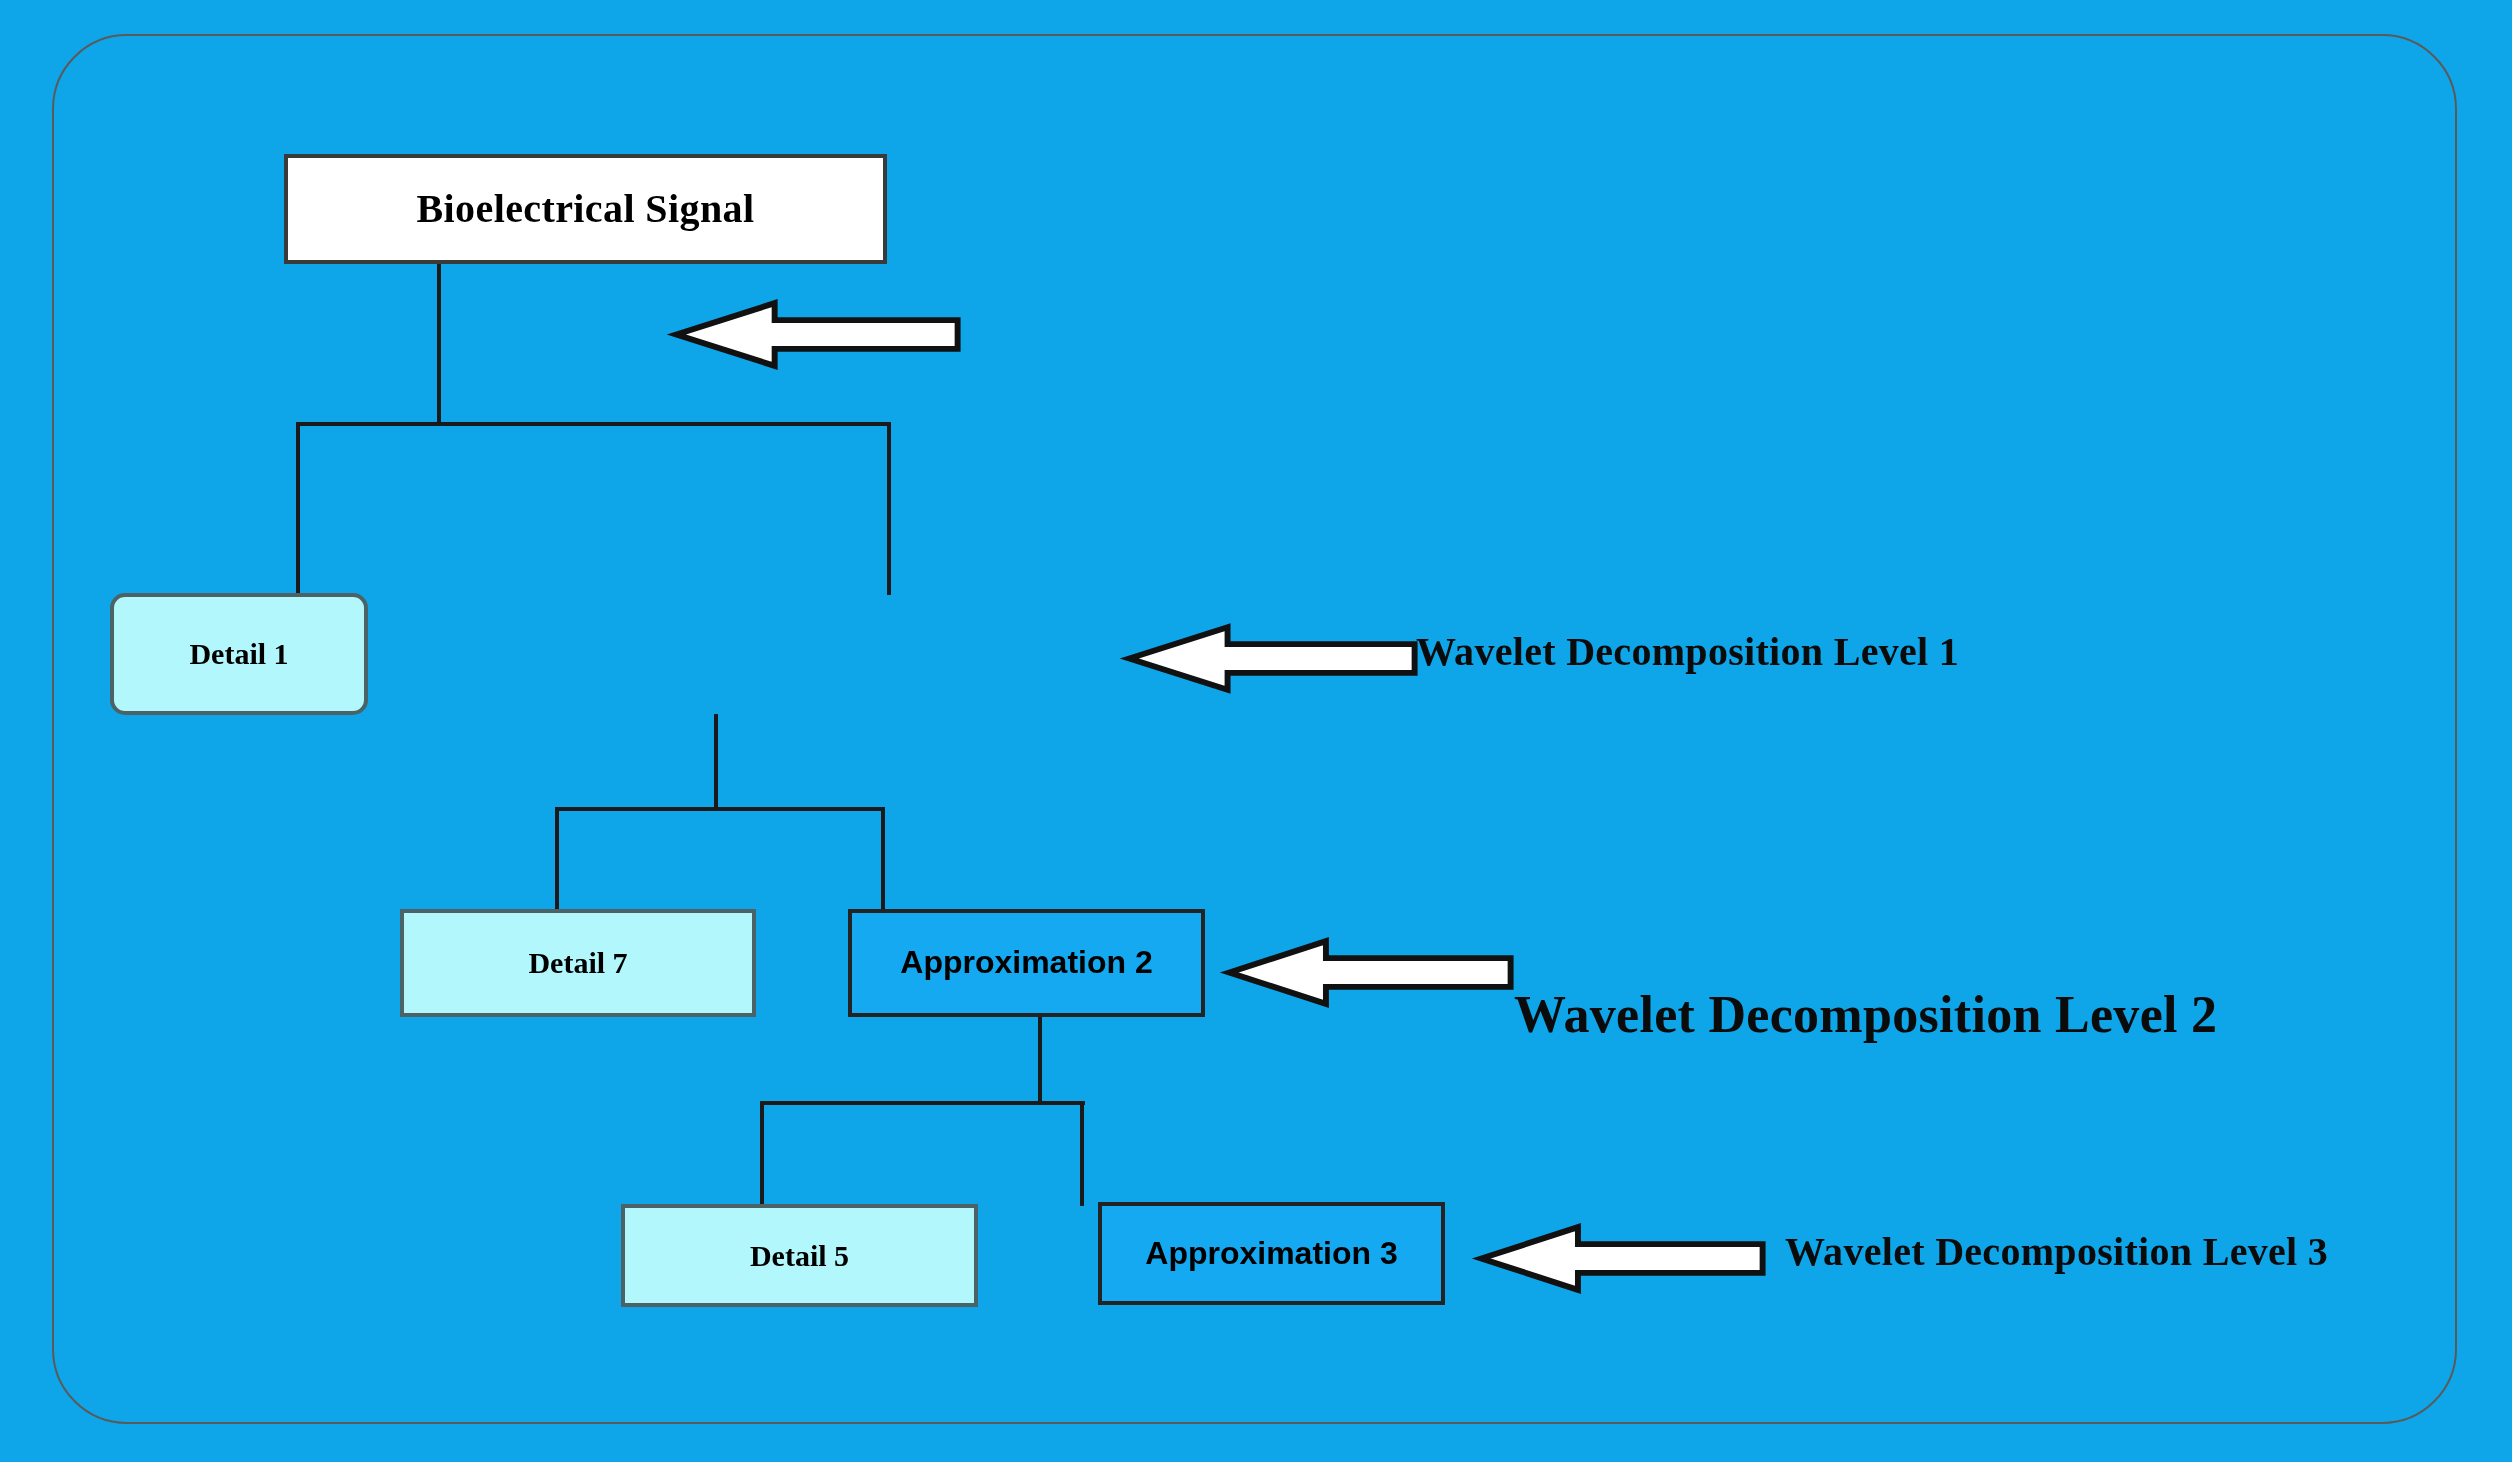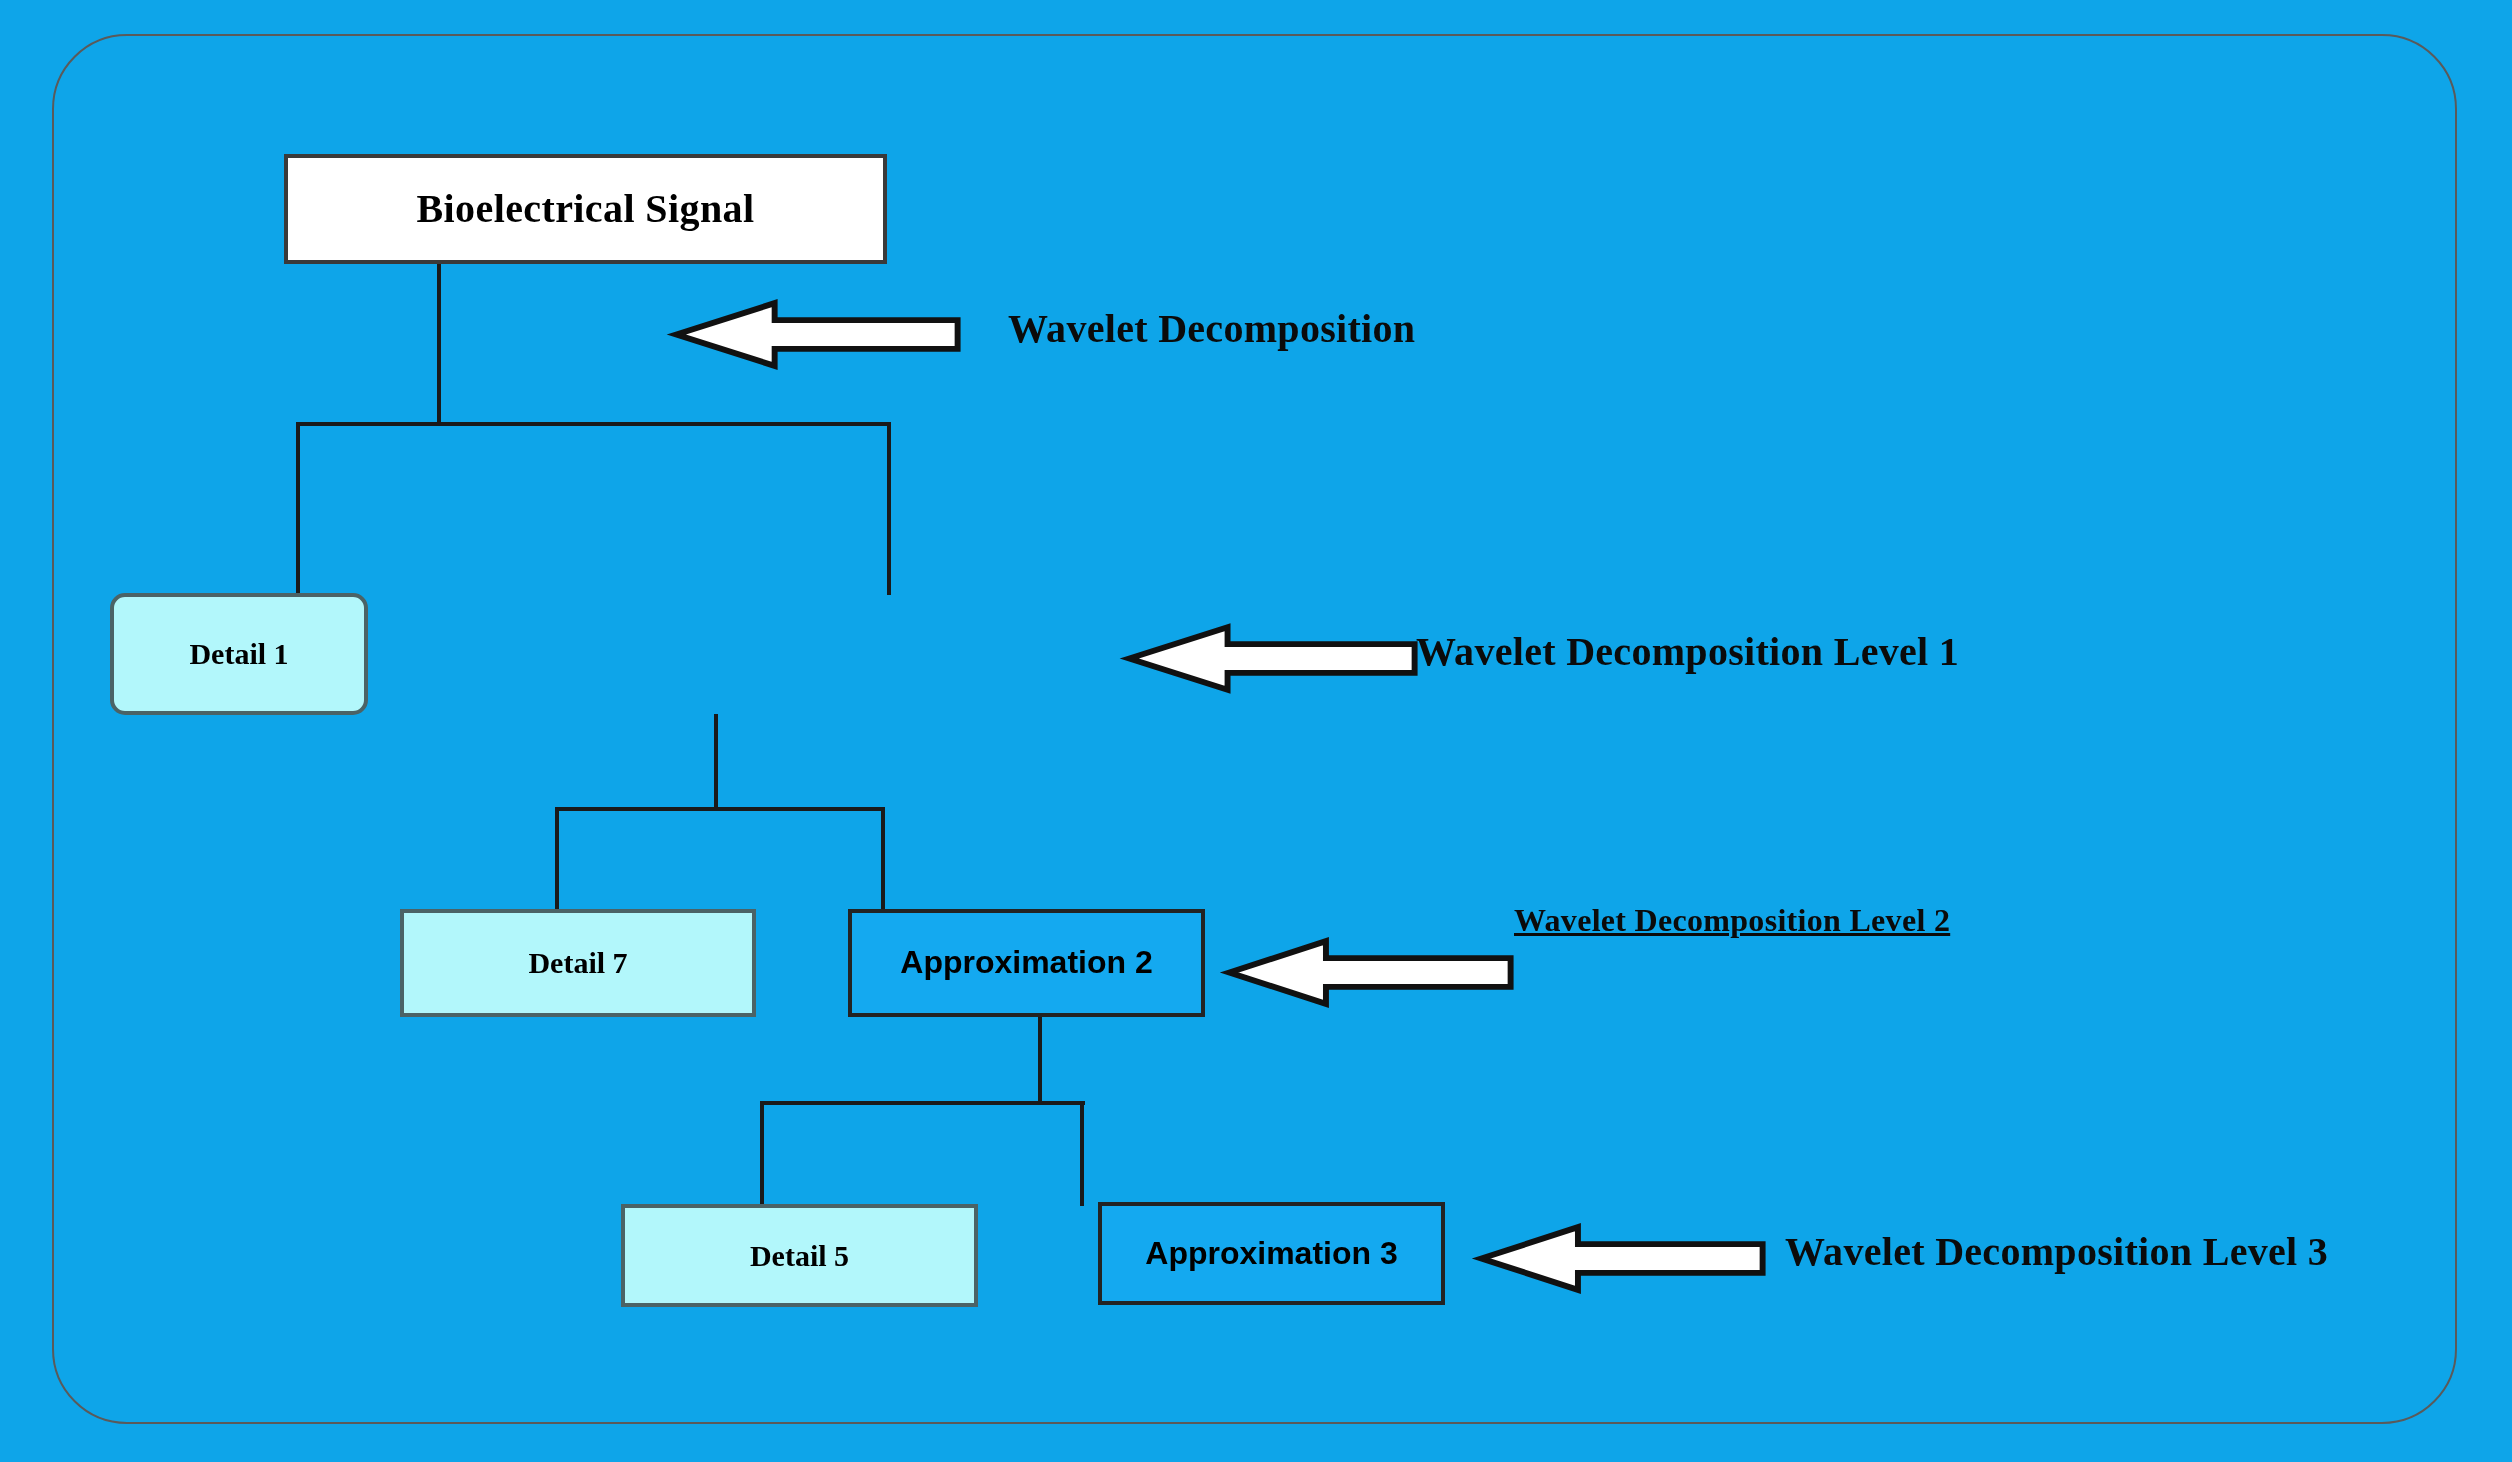--- a/index.html
+++ b/index.html
@@ -152,39 +152,36 @@
 
   <div class="node node-approx" style="left:1098px; top:1202px; width:347px; height:103px; font-size:32px;">
     <span>Approximation 3</span>
   </div>
 
   <div class="arrow" style="left:673px; top:298px; width:288px; height:73px;">
     <svg viewBox="0 0 340 86" width="288" height="73">
       <polygon points="4,43 120,6 120,26 336,26 336,60 120,60 120,80" fill="#ffffff" stroke="#111111" stroke-width="7" stroke-linejoin="miter"></polygon>
     </svg>
   </div>
-  <div class="annot" style="left:1008px; top:305px; font-size:40px;">
-    <span>Wavelet Decomposition</span>
-  </div>
 
   <div class="arrow" style="left:1126px; top:622px; width:292px; height:73px;">
     <svg viewBox="0 0 345 86" width="292" height="73">
       <polygon points="4,43 120,6 120,26 341,26 341,60 120,60 120,80" fill="#ffffff" stroke="#111111" stroke-width="7" stroke-linejoin="miter"></polygon>
     </svg>
   </div>
   <div class="annot" style="left:1416px; top:628px; font-size:40px;">
     <span>Wavelet Decomposition Level 1</span>
   </div>
 
   <div class="arrow" style="left:1226px; top:936px; width:288px; height:73px;">
     <svg viewBox="0 0 340 86" width="288" height="73">
       <polygon points="4,43 118,6 118,26 336,26 336,60 118,60 118,80" fill="#ffffff" stroke="#111111" stroke-width="7" stroke-linejoin="miter"></polygon>
     </svg>
   </div>
-  <div class="annot" style="left:1514px; top:902px; font-size:32px;text-decoration:underline;">
+  <div class="annot" style="left:1514px; top:985px; font-size:52px;">
     <span>Wavelet Decomposition Level 2</span>
   </div>
 
   <div class="arrow" style="left:1478px; top:1222px; width:288px; height:73px;">
     <svg viewBox="0 0 340 86" width="288" height="73">
       <polygon points="4,43 118,6 118,26 336,26 336,60 118,60 118,80" fill="#ffffff" stroke="#111111" stroke-width="7" stroke-linejoin="miter"></polygon>
     </svg>
   </div>
   <div class="annot" style="left:1765px; top:1228px; font-size:40px;padding-left:20px;">
     <span>Wavelet Decomposition Level 3</span>

